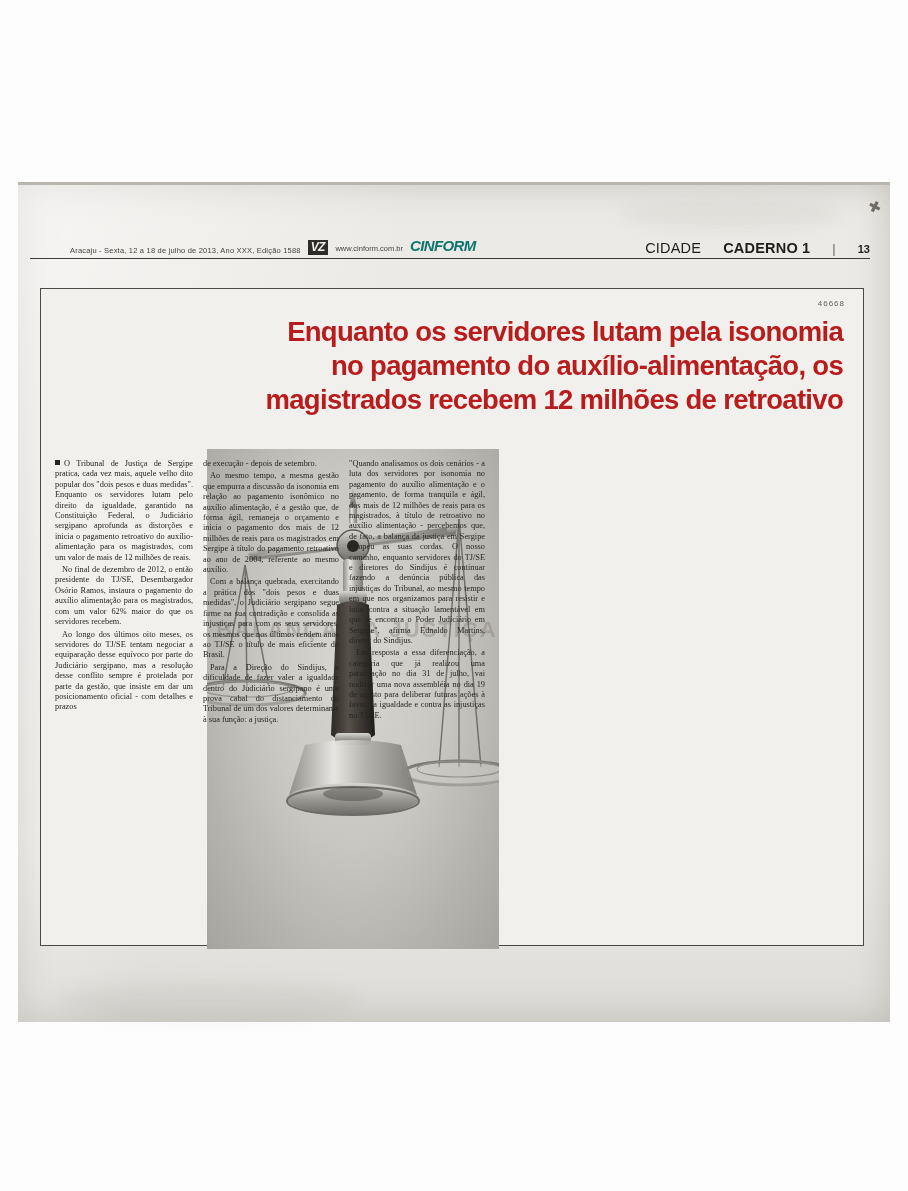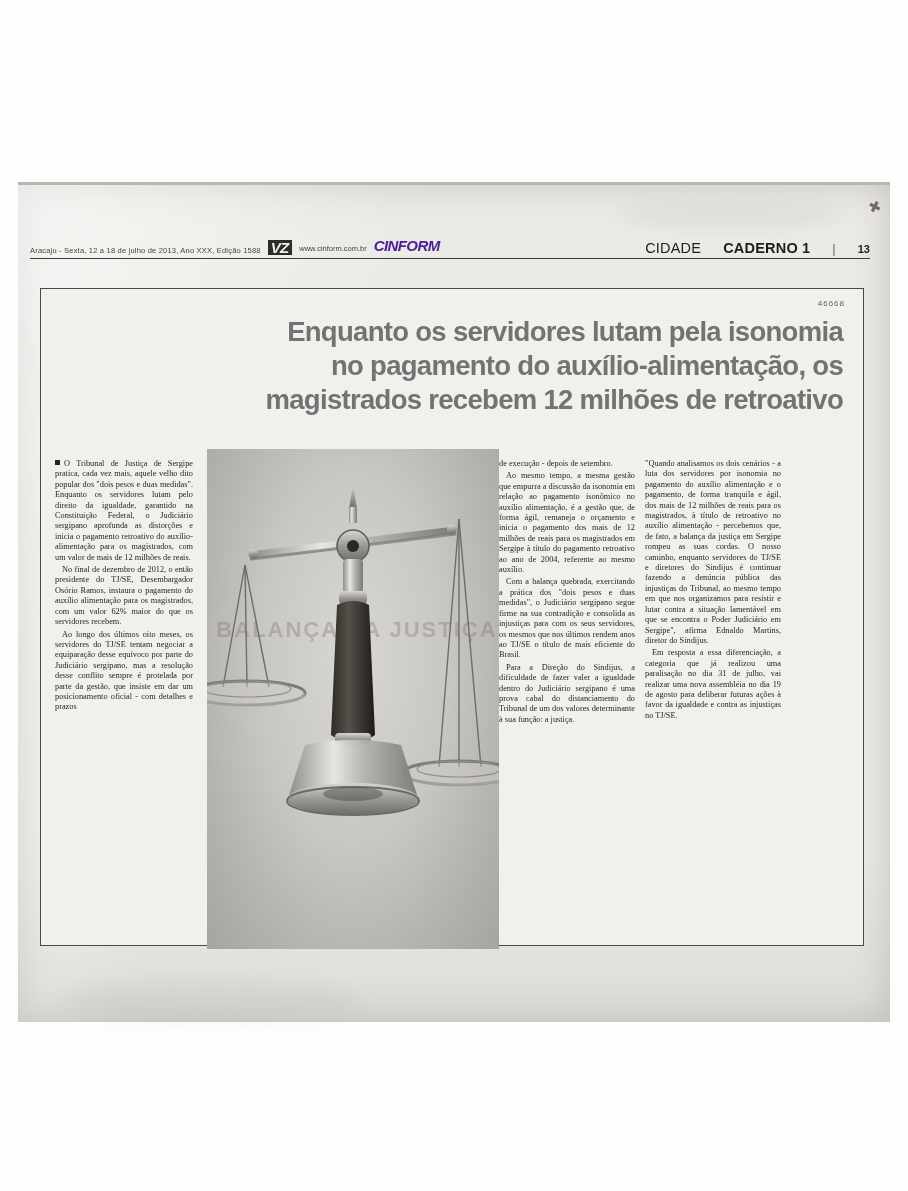--- a/index.html
+++ b/index.html
@@ -65,51 +65,52 @@
     border-bottom: 1.5px solid #3b3a37;
     display: flex;
     align-items: flex-end;
     justify-content: space-between;
   }
   .masthead-left {
     display: flex;
     align-items: flex-end;
     gap: 7px;
     padding-bottom: 3px;
+    margin-left: 40px;
   }
   .masthead-dateline {
     font-size: 7.5px;
     letter-spacing: 0.2px;
     color: #45443f;
     font-family: "Liberation Sans", sans-serif;
     white-space: nowrap;
   }
   .mh-logo-box {
     background: #2d2c29;
     color: #efeee9;
     font-family: "Liberation Sans", sans-serif;
     font-weight: bold;
     font-style: italic;
-    font-size: 15px;
+    font-size: 12px;
     line-height: 13px;
     padding: 1px 4px 1px 3px;
     letter-spacing: -0.8px;
   }
   .masthead-url {
     font-size: 7.5px;
     color: #45443f;
     font-family: "Liberation Sans", sans-serif;
     padding-bottom: 2px;
   }
   .mh-brand {
     font-family: "Liberation Sans", sans-serif;
     font-weight: bold;
     font-style: italic;
     font-size: 15px;
-    color: #4c1d95;
+    color: #0f766e;
     letter-spacing: -0.6px;
     padding-bottom: 1px;
   }
   .masthead-right {
     display: flex;
     align-items: baseline;
     gap: 22px;
     padding-bottom: 2px;
     font-family: "Liberation Sans", sans-serif;
     color: #1f1e1c;
@@ -157,21 +158,21 @@
     font-family: "Liberation Sans", sans-serif;
     font-size: 8px;
     color: #63615c;
     letter-spacing: 1px;
   }
 
   .headline {
     margin-top: 16px;
     font-family: "Liberation Sans", sans-serif;
     font-weight: bold;
-    color: #737373;
+    color: #b91c1c;
     font-size: 27.5px;
     line-height: 34px;
     letter-spacing: -0.7px;
     text-align: right;
     padding-right: 6px;
   }
   .headline .l1 { display: block; }
   .headline .l2 { display: block; }
   .headline .l3 { display: block; }
 
@@ -190,21 +191,21 @@
     font-size: 8.3px;
     line-height: 10.4px;
     text-align: justify;
     color: #26251f;
     padding-right: 10px;
     box-sizing: border-box;
   }
   .col p { margin: 0 0 2px 0; text-indent: 7px; }
   .col p.first { text-indent: 0; }
   .col-1 { width: 148px; }
-  .col-2 { width: 146px; margin-left: 296px; }
+  .col-2 { width: 146px; }
   .col-3 { width: 146px; }
   .bullet {
     display: inline-block;
     width: 5px;
     height: 5px;
     background: #26251f;
     margin-right: 4px;
     vertical-align: 1px;
   }
 

